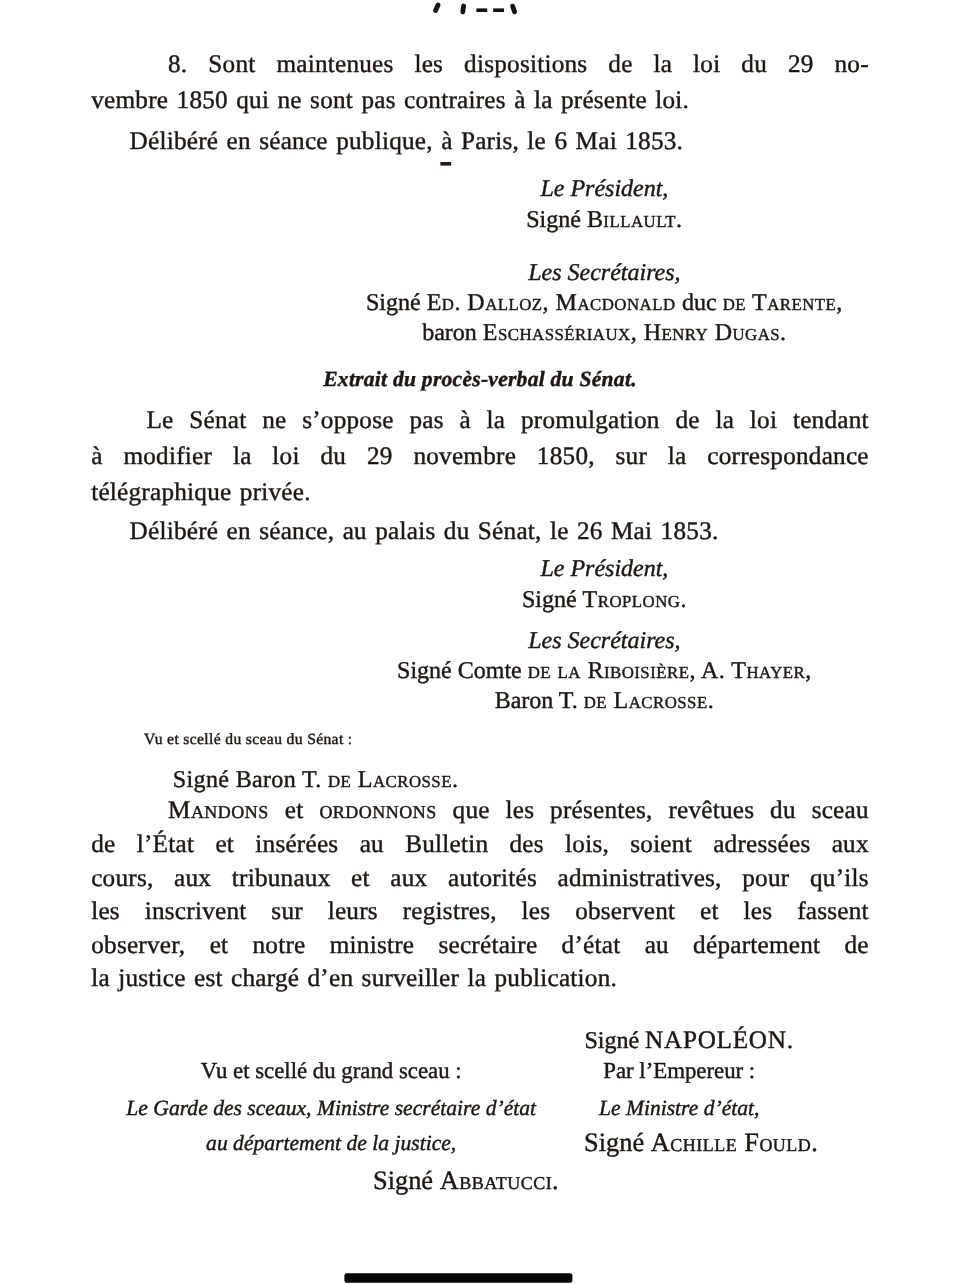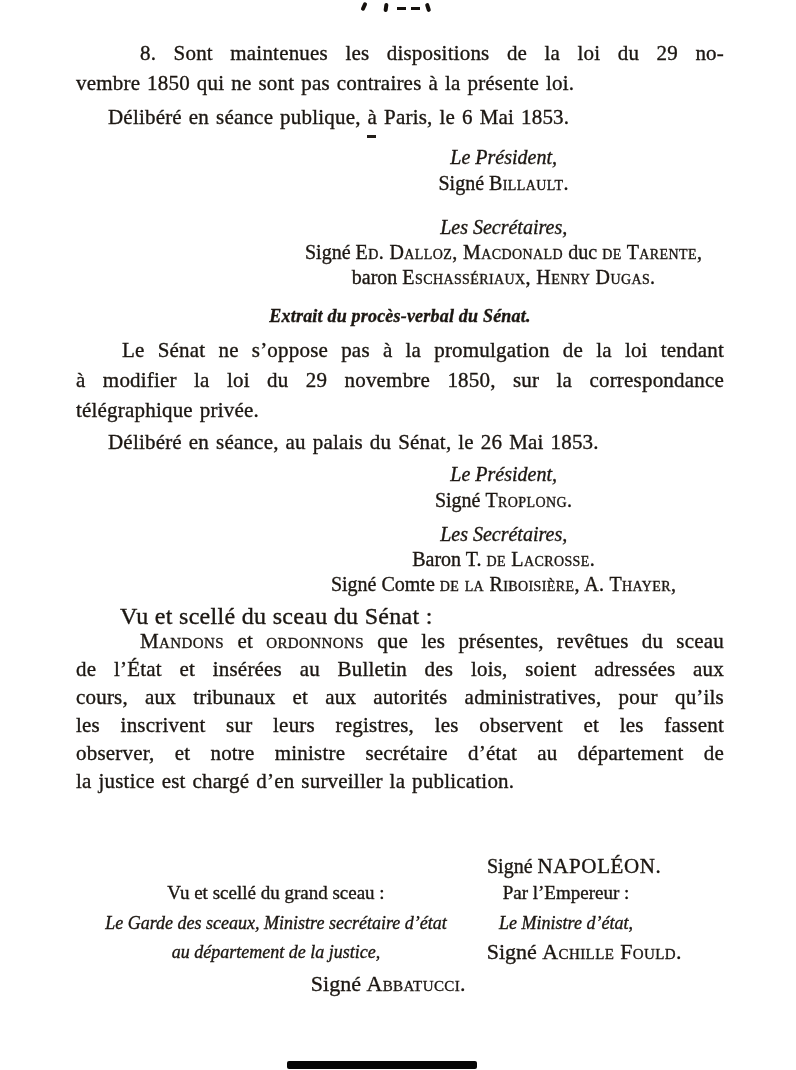--- a/index.html
+++ b/index.html
@@ -11,21 +11,21 @@
   .j{text-align:justify;text-align-last:justify;}
   .ind64{padding-left:64px;}
   .ind46{padding-left:46px;}
   .ind32{padding-left:32px;}
   .sc{font-variant:small-caps;letter-spacing:0.4px;}
   .sigblock{margin-left:33%;width:66%;text-align:center;white-space:nowrap;overflow:visible;}
   .role{font-style:italic;font-size:20px;line-height:26px;}
   .signame{font-size:20px;line-height:26px;}
   .sec-line{font-size:20px;line-height:25px;}
   .heading{text-align:center;font-style:italic;font-weight:bold;font-size:18px;line-height:22px;letter-spacing:0.2px;}
-  .plain-left{font-size:24px;line-height:22px;letter-spacing:0.3px;}
+  .plain-left{font-size:13px;line-height:22px;letter-spacing:0.3px;}
   .dash-sep{height:3px;width:9px;background:#221d18;margin-top:3px;margin-left:291px;}
   .mk{position:absolute;background:#15110d;}
   .abs{position:absolute;}
   .col{position:absolute;text-align:center;}
   .col-line-roman{font-size:19px;line-height:22px;}
   .col-line-italic{font-style:italic;font-size:18px;line-height:21px;white-space:nowrap;}
   .col-sig{font-size:22px;line-height:24px;text-align:right;}
   .nap{font-size:21px;white-space:nowrap;}
   .bottom-bar{position:absolute;left:287px;top:1061px;width:190px;height:8px;background:#060606;border-radius:2px;}
 </style>
@@ -74,25 +74,26 @@
 
     <div class="body-line ind32" style="margin-top:2px;">Délibéré en séance, au palais du Sénat, le 26 Mai 1853.</div>
 
     <div class="sigblock" style="margin-top:4px;">
       <div class="role">Le Président,</div>
       <div class="signame"><span>Signé </span><span class="sc">Troplong.</span></div>
     </div>
 
     <div class="sigblock" style="margin-top:8px;">
       <div class="role">Les Secrétaires,</div>
+      <div class="sec-line"><span>Signé Comte </span><span class="sc">de la Riboisière, A. Thayer,</span></div>
       <div class="sec-line"><span>Baron T. </span><span class="sc">de Lacrosse.</span></div>
-      <div class="sec-line"><span>Signé Comte </span><span class="sc">de la Riboisière, A. Thayer,</span></div>
     </div>
 
     <div class="plain-left" style="margin-top:8px;padding-left:44px;">Vu et scellé du sceau du Sénat :</div>
+    <div class="plain-left" style="margin-top:12px;padding-left:68px;font-size:20px;"><span>Signé Baron T. </span><span class="sc">de Lacrosse.</span></div>
 
     <div style="">
       <div class="body-line j ind64" style="line-height:28px;"><span class="sc">Mandons </span><span>et </span><span class="sc">ordonnons</span><span> que les présentes, revêtues du sceau</span></div>
       <div class="body-line j" style="line-height:28px;">de l’État et insérées au Bulletin des lois, soient adressées aux</div>
       <div class="body-line j" style="line-height:28px;">cours, aux tribunaux et aux autorités administratives, pour qu’ils</div>
       <div class="body-line j" style="line-height:28px;">les inscrivent sur leurs registres, les observent et les fassent</div>
       <div class="body-line j" style="line-height:28px;">observer, et notre ministre secrétaire d’état au département de</div>
       <div class="body-line" style="line-height:28px;">la justice est chargé d’en surveiller la publication.</div>
     </div>
 

